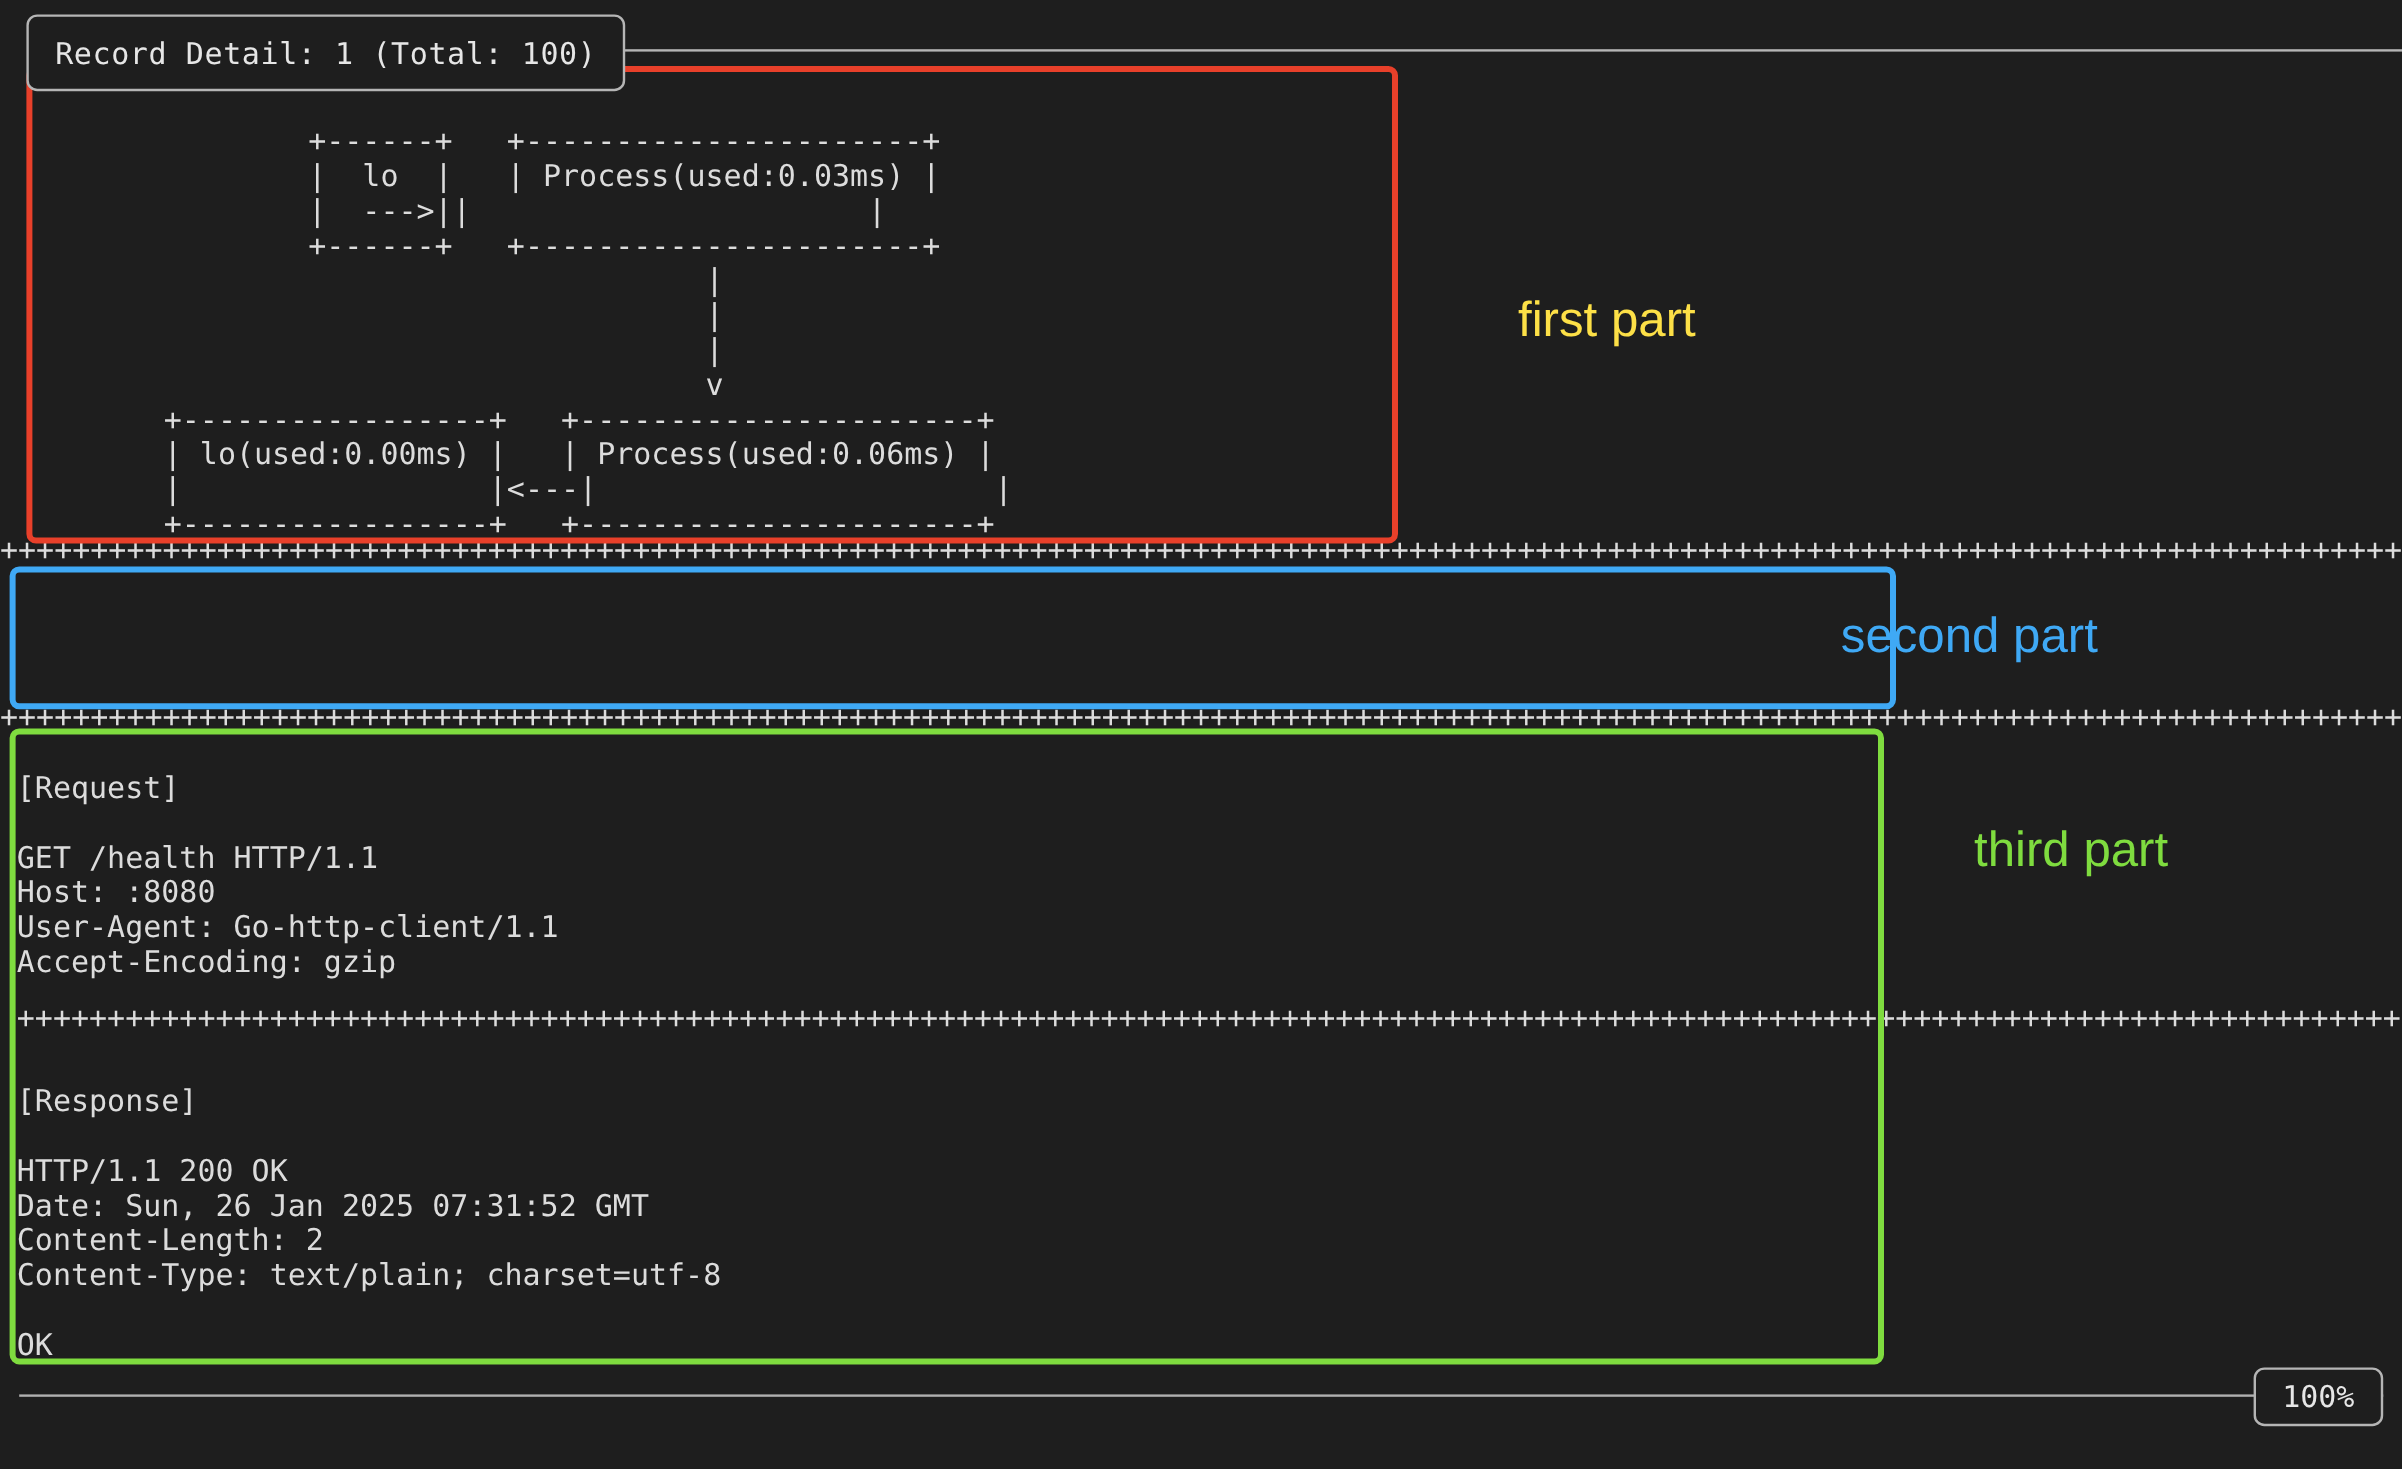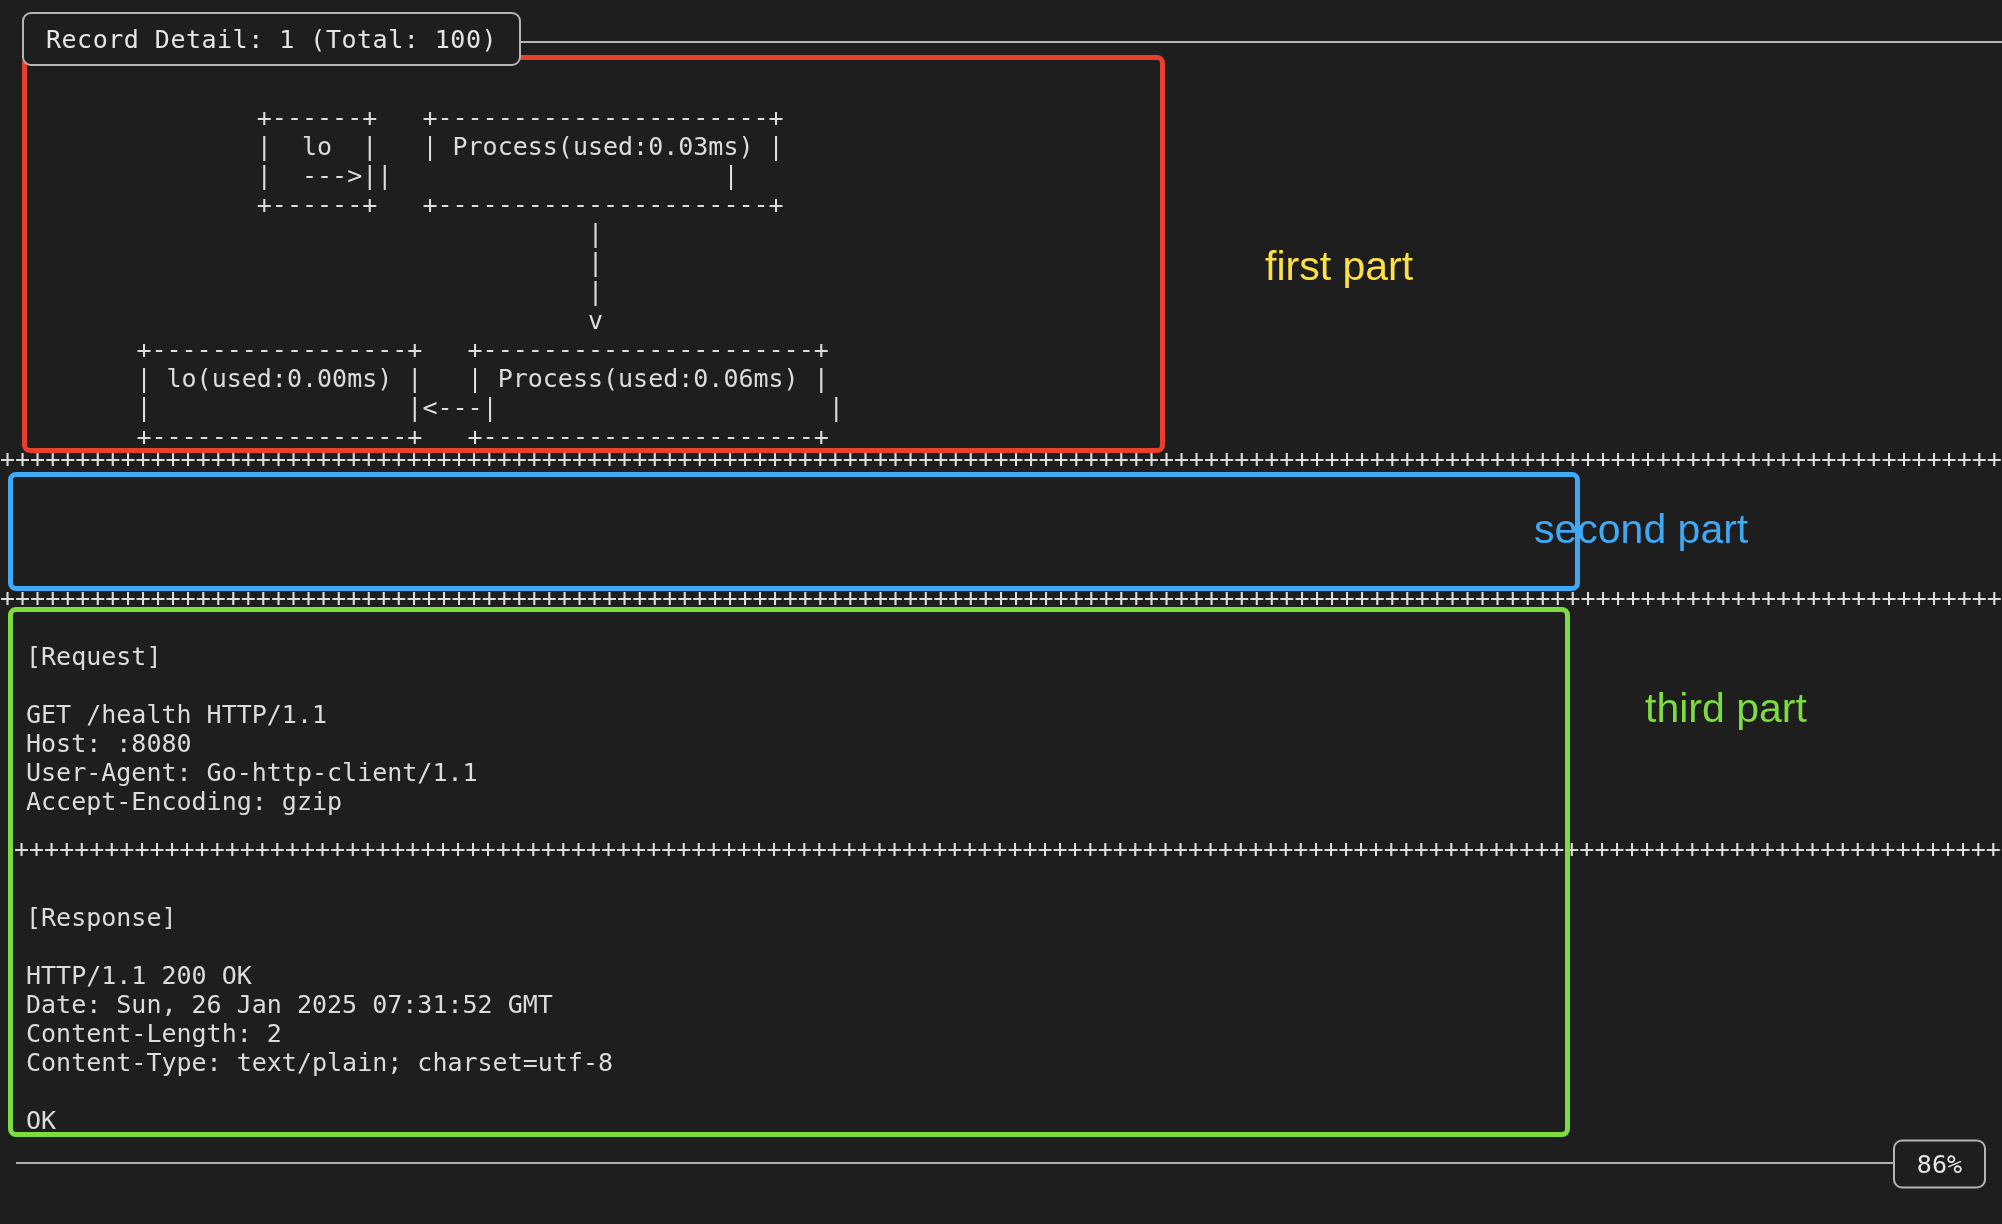--- a/index.html
+++ b/index.html
@@ -32,21 +32,21 @@
     right: 0px;
     height: 2px;
     background: #b5b5b5;
   }
 
   
   #title-tab {
     position: absolute;
     left: 22px;
     top: 12px;
-    height: 54px;
+    height: 64px;
     box-sizing: border-box;
     border: 2px solid #b5b5b5;
     border-radius: 9px;
     padding: 0 22px;
     display: flex;
     align-items: center;
     background: #1e1e1e;
     z-index: 6;
   }
   #title-tab .tab-text {
@@ -76,21 +76,20 @@
   #conn-block {
     left: 22px;
     top: 500px;
     z-index: 2;
   }
 
   #http-block {
     left: 14px;
     top: 617px;
     z-index: 2;
-    padding-left: 12px;
   }
 
   
   .plus-rule {
     position: absolute;
     left: 0;
     width: 2010px;
     white-space: pre;
     overflow: hidden;
     font-family: "DejaVu Sans Mono", "Liberation Mono", monospace;
@@ -208,15 +207,15 @@
 Content-Type: text/plain; charset=utf-8
 
 OK</pre>
 
   <div class="plus-rule" id="plus-rule-3">++++++++++++++++++++++++++++++++++++++++++++++++++++++++++++++++++++++++++++++++++++++++++++++++++++++++++++++++++++++++++++++++++++++++++++++++++++++++++++++++++++++++++++++++++++++++++++++++++++++++++++++++++++++++++++++++++++++++++++++++++++++++++++++++++++++++++++++++++++++++++++++++++++++++++++++++++++++++++++++++++++++++++++++++++++++++++++++++++++++++++++++++++++++++++++++++++++++++++++++++++++++++++++++++++++++++++++++++++++++++++++++++++++++++++++++++++++++++++++++++++++++++++++++++++++++++++++++++++++++++++++++++</div>
 
   <div class="annot-box" id="annot-box-third" style="border-color: rgb(127, 220, 63);"></div>
   <div class="annot-label" id="annot-label-third" style="color: rgb(127, 220, 63);">third part</div>
 
   <div id="status-rule"></div>
-  <div id="zoom-badge">86%</div>
+  <div id="zoom-badge">100%</div>
 
 </div>
 
 </body></html>

